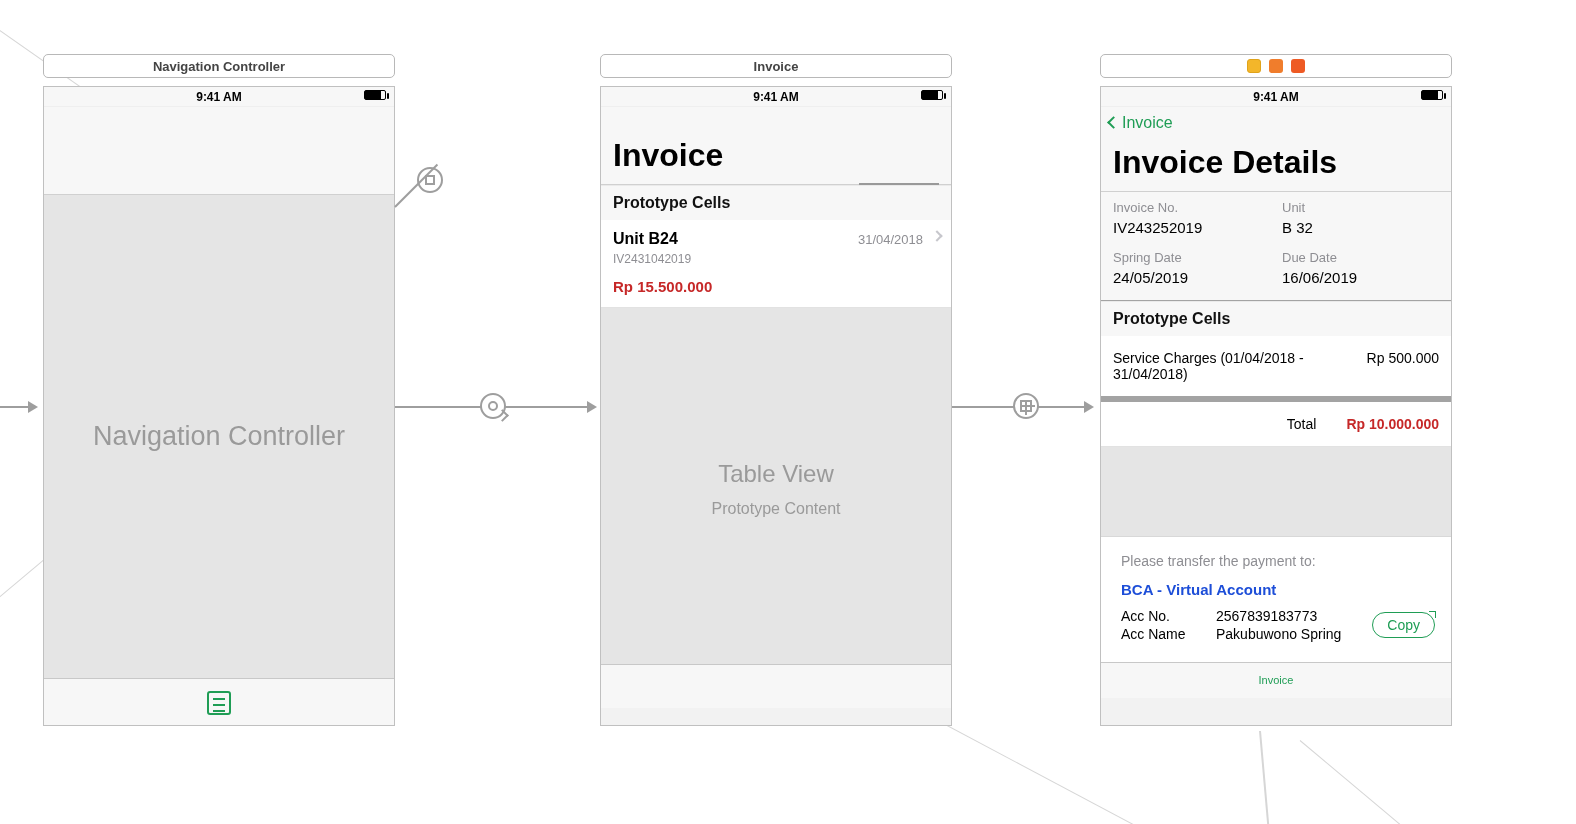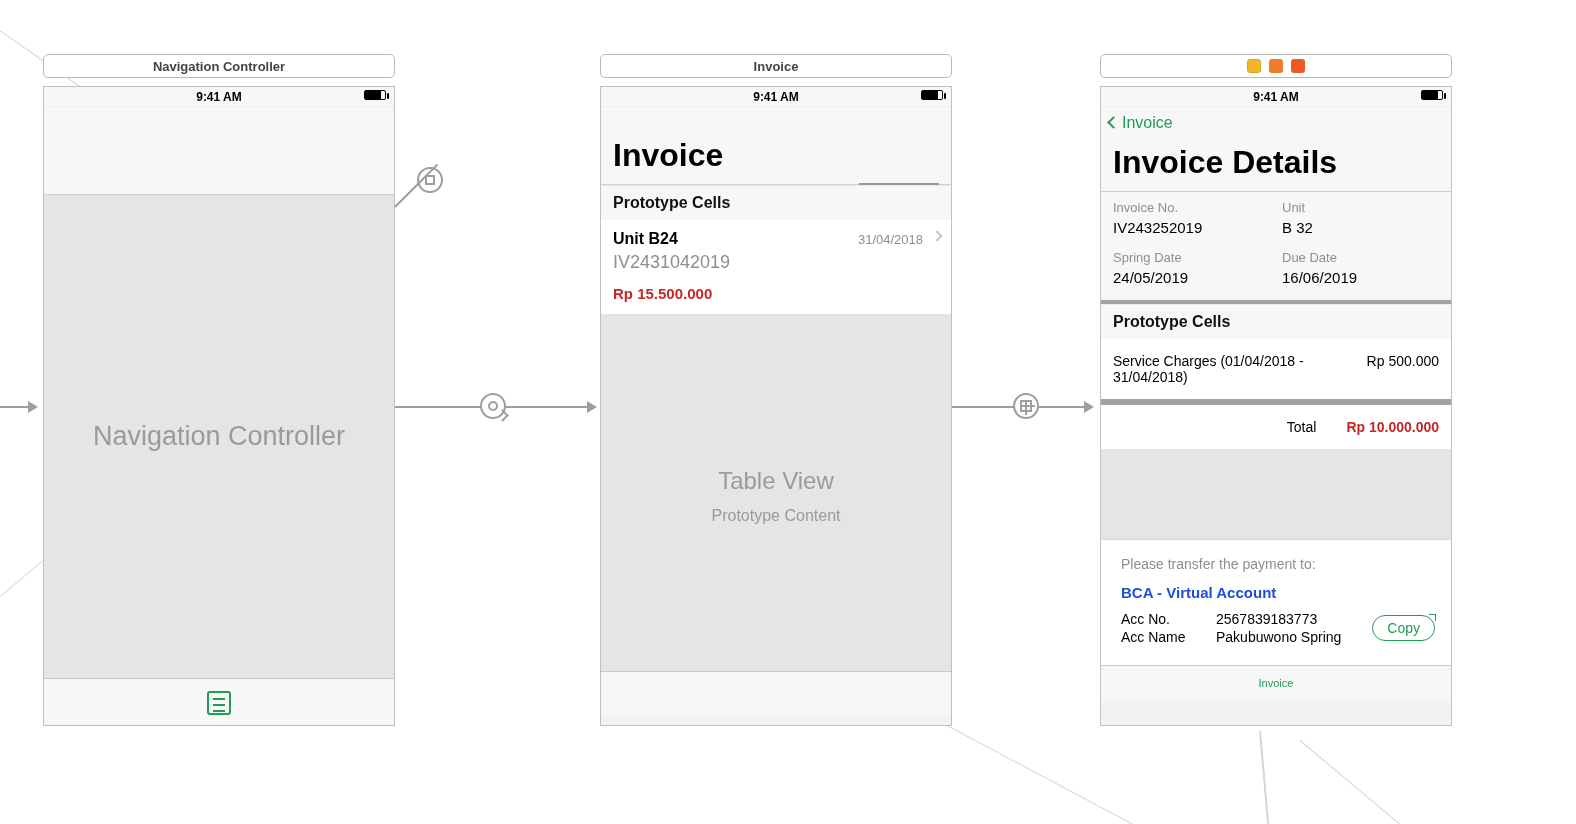--- a/index.html
+++ b/index.html
@@ -105,21 +105,21 @@
   .section-header {
     padding: 8px 12px; background: #f7f7f7;
     font-size: 16px; font-weight: 600; color: #111;
     border-top: 1px solid rgba(0,0,0,0.05);
   }
   .cell {
     background: #fff; border-bottom: 1px solid #e2e2e2;
     padding: 10px 12px 12px 12px; position: relative;
   }
   .cell .unit { font-size: 16px; font-weight: 700; color: #000; }
-  .cell .sub  { font-size: 18px; color: #8e8e93; margin-top: 4px; }
+  .cell .sub  { font-size: 12px; color: #8e8e93; margin-top: 4px; }
   .cell .price { font-size: 15px; font-weight: 700; color: #c62828; margin-top: 12px; }
   .cell .date-right {
     position: absolute; right: 28px; top: 12px;
     font-size: 13px; color: #8e8e93;
   }
   .cell .chev {
     position: absolute; right: 10px; top: 12px;
     width: 8px; height: 8px; border-right: 2px solid #c7c7cc; border-top: 2px solid #c7c7cc;
     transform: rotate(45deg);
   }
@@ -141,21 +141,21 @@
   }
   .back-btn { display: inline-flex; align-items: center; color: #1f9d55; font-size: 16px; gap: 4px; cursor: pointer; }
   .back-btn .chevL {
     width: 9px; height: 9px; border-left: 2px solid #1f9d55; border-bottom: 2px solid #1f9d55;
     transform: rotate(45deg);
     display: inline-block;
   }
   .info-grid {
     display: grid; grid-template-columns: 1fr 1fr;
     background: #f7f7f7; padding: 8px 12px 14px 12px; gap: 14px 12px;
-    border-bottom: 4px solid #a3a3a3;
+    border-bottom: 1px solid #a3a3a3;
   }
   .info-grid .lbl { font-size: 13px; color: #8e8e93; margin-bottom: 4px; }
   .info-grid .val { font-size: 15px; color: #000; }
   .charge-cell {
     background: #fff; border-bottom: 6px solid #a3a3a3;
     display: flex; justify-content: space-between; padding: 14px 12px; font-size: 14px;
   }
   .charge-cell .desc { max-width: 200px; color: #000; }
   .charge-cell .amt  { color: #000; }
   .total-row {

